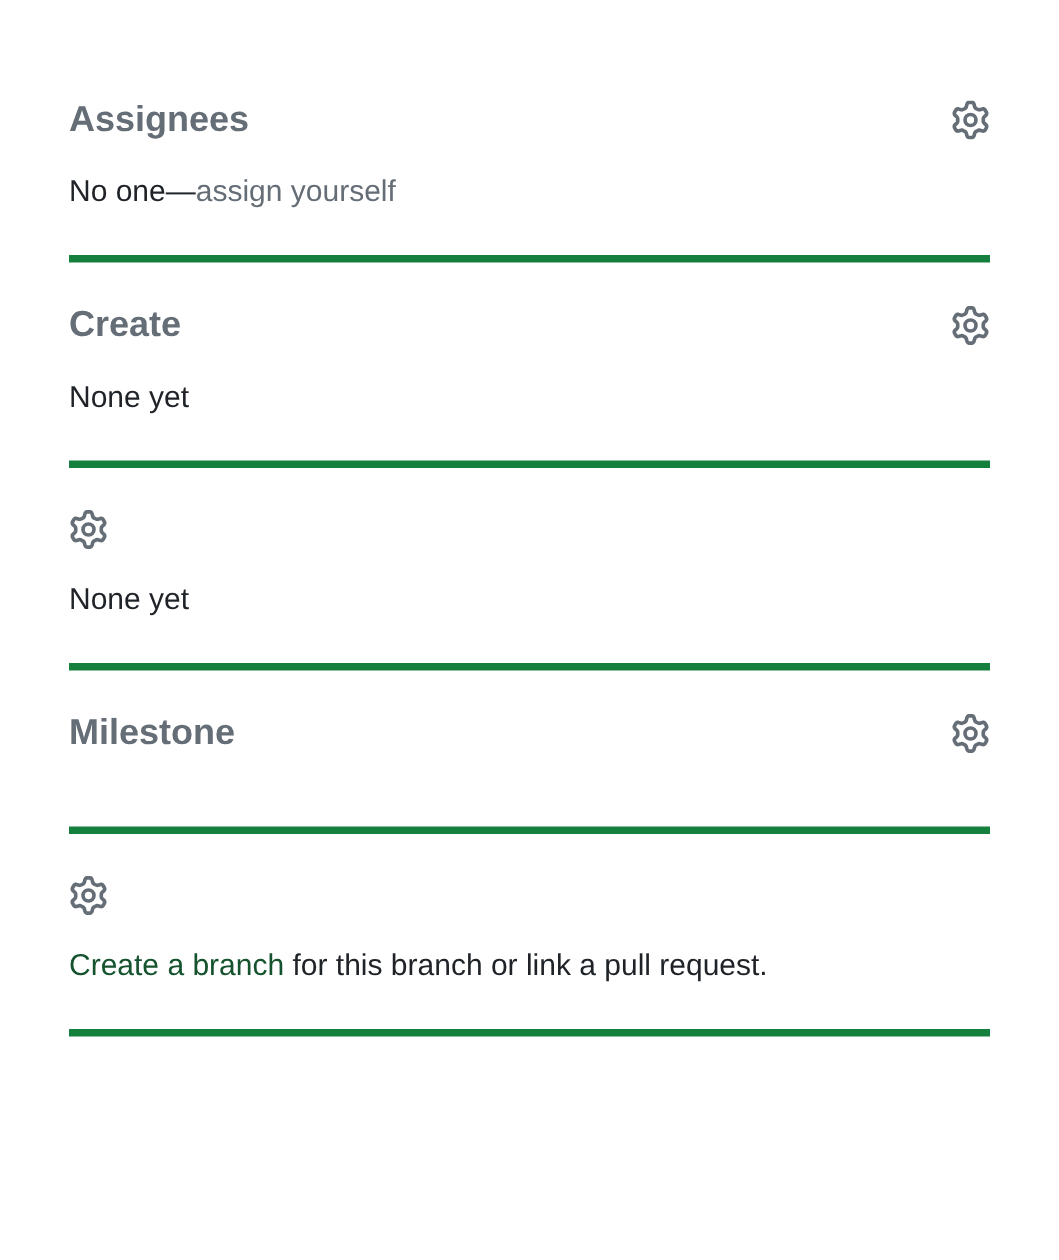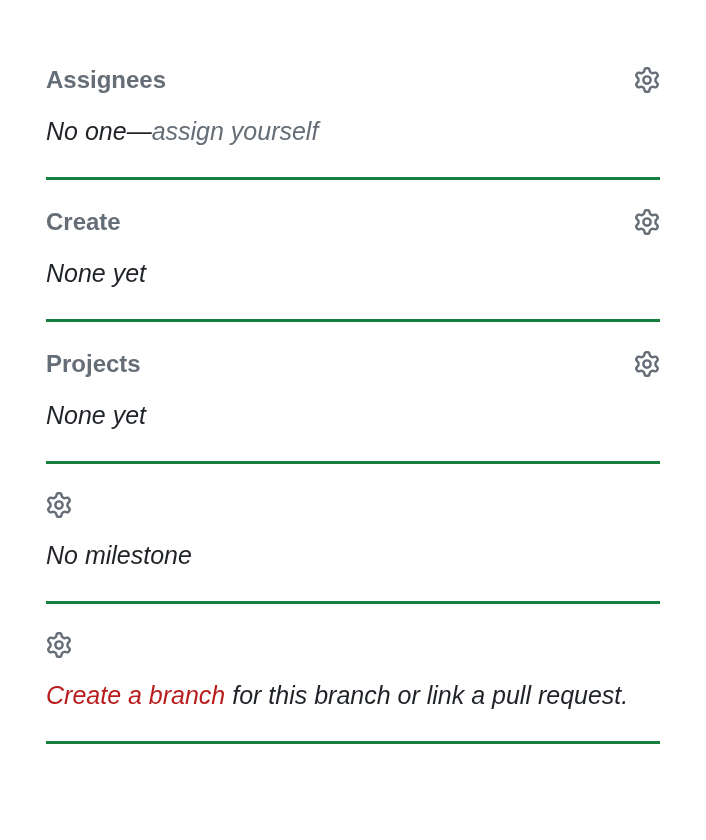--- a/index.html
+++ b/index.html
@@ -11,21 +11,21 @@
       font-family: -apple-system, BlinkMacSystemFont, "Segoe UI", Helvetica, Arial, sans-serif;
       background: #ffffff;
       width: 706px;
       height: 840px;
       padding: 66px 46px 0 46px;
       color: #1f2328;
     }
     .section {
       padding-bottom: 28px;
       margin-bottom: 28px;
-      border-bottom: 3px solid #15803d;
+      border-bottom: 5px solid #15803d;
     }
     .section-header {
       display: flex;
       align-items: center;
       justify-content: space-between;
       margin-bottom: 20px;
     }
     .section-title {
       font-size: 24px;
       font-weight: 600;
@@ -42,27 +42,26 @@
       color: #656d76;
       cursor: pointer;
       display: flex;
       align-items: center;
     }
     .gear-icon svg {
       width: 26px;
       height: 26px;
     }
     .section-body {
-      font-size: 25px;
+      font-size: 20px;
       color: #1f2328;
       line-height: 1.4;
-      font-style: italic;
     }
     .link {
-      color: #b91c1c;
+      color: #14532d;
       cursor: pointer;
     }
     .link.muted-link {
       color: #656d76;
     }
   </style>
 </head>
 <body>
 
 <div class="section">
@@ -86,39 +85,38 @@
       <svg viewBox="0 0 16 16" fill="currentColor">
           <path d="M8 0a8.2 8.2 0 0 1 .701.031C9.444.095 9.99.645 10.16 1.29l.288 1.107c.018.066.079.158.212.224.231.114.454.243.668.386.123.082.233.09.299.071l1.103-.303c.644-.176 1.392.021 1.82.63.27.385.506.792.704 1.218.315.675.111 1.422-.364 1.891l-.814.806c-.049.048-.098.147-.088.294.016.257.016.515 0 .772-.01.147.038.246.088.294l.814.806c.475.469.679 1.216.364 1.891a7.977 7.977 0 0 1-.704 1.217c-.428.61-1.176.807-1.82.63l-1.102-.302c-.067-.019-.177-.011-.3.071a5.909 5.909 0 0 1-.668.386c-.133.066-.194.158-.211.224l-.29 1.106c-.168.646-.715 1.196-1.458 1.26a8.006 8.006 0 0 1-1.402 0c-.743-.064-1.289-.614-1.458-1.26l-.289-1.106c-.018-.066-.079-.158-.212-.224a5.738 5.738 0 0 1-.668-.386c-.123-.082-.233-.09-.299-.071l-1.103.303c-.644.176-1.392-.021-1.82-.63a8.12 8.12 0 0 1-.704-1.218c-.315-.675-.111-1.422.363-1.891l.815-.806c.05-.048.098-.147.088-.294a6.214 6.214 0 0 1 0-.772c.01-.147-.038-.246-.088-.294l-.815-.806C.635 6.045.431 5.298.746 4.623a7.92 7.92 0 0 1 .704-1.217c.428-.61 1.176-.807 1.82-.63l1.102.302c.067.019.177.011.3-.071.214-.143.437-.272.668-.386.133-.066.194-.158.211-.224l.29-1.106C6.009.645 6.556.095 7.299.03 7.53.01 7.764 0 8 0Zm-.571 1.525c-.036.003-.108.036-.137.146l-.289 1.105c-.147.561-.549.967-.998 1.189-.173.086-.34.183-.5.29-.417.278-.97.423-1.529.27l-1.103-.303c-.109-.03-.175.016-.195.045-.22.312-.412.644-.573.99-.014.031-.021.11.059.19l.815.806c.411.406.562.957.53 1.456a4.709 4.709 0 0 0 0 .582c.032.499-.119 1.05-.53 1.456l-.815.806c-.081.08-.073.159-.059.19.162.346.353.677.573.989.02.03.085.076.195.046l1.102-.303c.56-.153 1.113-.008 1.53.27.161.107.328.204.501.29.447.222.85.629.997 1.189l.289 1.105c.029.109.101.143.137.146a6.6 6.6 0 0 0 1.142 0c.036-.003.108-.036.137-.146l.289-1.105c.147-.561.549-.967.998-1.189.173-.086.34-.183.5-.29.417-.278.97-.423 1.529-.27l1.103.303c.109.029.175-.016.195-.045.22-.313.411-.644.573-.99.014-.031.021-.11-.059-.19l-.815-.806c-.411-.406-.562-.957-.53-1.456a4.709 4.709 0 0 0 0-.582c-.032-.499.119-1.05.53-1.456l.815-.806c.081-.08.073-.159.059-.19a6.464 6.464 0 0 0-.573-.989c-.02-.03-.085-.076-.195-.046l-1.102.303c-.56.153-1.113.008-1.53-.27a4.44 4.44 0 0 0-.501-.29c-.447-.222-.85-.629-.997-1.189l-.289-1.105c-.029-.11-.101-.143-.137-.146a6.6 6.6 0 0 0-1.142 0ZM11 8a3 3 0 1 1-6 0 3 3 0 0 1 6 0ZM9.5 8a1.5 1.5 0 1 0-3.001.001A1.5 1.5 0 0 0 9.5 8Z"></path>
         </svg>
     </span>
   </div>
   <div class="section-body">None yet</div>
 </div>
 
 <div class="section">
   <div class="section-header">
-    <span class="section-title">Projects</span>
     <span class="gear-icon">
       <svg viewBox="0 0 16 16" fill="currentColor">
           <path d="M8 0a8.2 8.2 0 0 1 .701.031C9.444.095 9.99.645 10.16 1.29l.288 1.107c.018.066.079.158.212.224.231.114.454.243.668.386.123.082.233.09.299.071l1.103-.303c.644-.176 1.392.021 1.82.63.27.385.506.792.704 1.218.315.675.111 1.422-.364 1.891l-.814.806c-.049.048-.098.147-.088.294.016.257.016.515 0 .772-.01.147.038.246.088.294l.814.806c.475.469.679 1.216.364 1.891a7.977 7.977 0 0 1-.704 1.217c-.428.61-1.176.807-1.82.63l-1.102-.302c-.067-.019-.177-.011-.3.071a5.909 5.909 0 0 1-.668.386c-.133.066-.194.158-.211.224l-.29 1.106c-.168.646-.715 1.196-1.458 1.26a8.006 8.006 0 0 1-1.402 0c-.743-.064-1.289-.614-1.458-1.26l-.289-1.106c-.018-.066-.079-.158-.212-.224a5.738 5.738 0 0 1-.668-.386c-.123-.082-.233-.09-.299-.071l-1.103.303c-.644.176-1.392-.021-1.82-.63a8.12 8.12 0 0 1-.704-1.218c-.315-.675-.111-1.422.363-1.891l.815-.806c.05-.048.098-.147.088-.294a6.214 6.214 0 0 1 0-.772c.01-.147-.038-.246-.088-.294l-.815-.806C.635 6.045.431 5.298.746 4.623a7.92 7.92 0 0 1 .704-1.217c.428-.61 1.176-.807 1.82-.63l1.102.302c.067.019.177.011.3-.071.214-.143.437-.272.668-.386.133-.066.194-.158.211-.224l.29-1.106C6.009.645 6.556.095 7.299.03 7.53.01 7.764 0 8 0Zm-.571 1.525c-.036.003-.108.036-.137.146l-.289 1.105c-.147.561-.549.967-.998 1.189-.173.086-.34.183-.5.29-.417.278-.97.423-1.529.27l-1.103-.303c-.109-.03-.175.016-.195.045-.22.312-.412.644-.573.99-.014.031-.021.11.059.19l.815.806c.411.406.562.957.53 1.456a4.709 4.709 0 0 0 0 .582c.032.499-.119 1.05-.53 1.456l-.815.806c-.081.08-.073.159-.059.19.162.346.353.677.573.989.02.03.085.076.195.046l1.102-.303c.56-.153 1.113-.008 1.53.27.161.107.328.204.501.29.447.222.85.629.997 1.189l.289 1.105c.029.109.101.143.137.146a6.6 6.6 0 0 0 1.142 0c.036-.003.108-.036.137-.146l.289-1.105c.147-.561.549-.967.998-1.189.173-.086.34-.183.5-.29.417-.278.97-.423 1.529-.27l1.103.303c.109.029.175-.016.195-.045.22-.313.411-.644.573-.99.014-.031.021-.11-.059-.19l-.815-.806c-.411-.406-.562-.957-.53-1.456a4.709 4.709 0 0 0 0-.582c-.032-.499.119-1.05.53-1.456l.815-.806c.081-.08.073-.159.059-.19a6.464 6.464 0 0 0-.573-.989c-.02-.03-.085-.076-.195-.046l-1.102.303c-.56.153-1.113.008-1.53-.27a4.44 4.44 0 0 0-.501-.29c-.447-.222-.85-.629-.997-1.189l-.289-1.105c-.029-.11-.101-.143-.137-.146a6.6 6.6 0 0 0-1.142 0ZM11 8a3 3 0 1 1-6 0 3 3 0 0 1 6 0ZM9.5 8a1.5 1.5 0 1 0-3.001.001A1.5 1.5 0 0 0 9.5 8Z"></path>
         </svg>
     </span>
   </div>
   <div class="section-body">None yet</div>
 </div>
 
 <div class="section">
   <div class="section-header">
+    <span class="section-title">Milestone</span>
     <span class="gear-icon">
       <svg viewBox="0 0 16 16" fill="currentColor">
           <path d="M8 0a8.2 8.2 0 0 1 .701.031C9.444.095 9.99.645 10.16 1.29l.288 1.107c.018.066.079.158.212.224.231.114.454.243.668.386.123.082.233.09.299.071l1.103-.303c.644-.176 1.392.021 1.82.63.27.385.506.792.704 1.218.315.675.111 1.422-.364 1.891l-.814.806c-.049.048-.098.147-.088.294.016.257.016.515 0 .772-.01.147.038.246.088.294l.814.806c.475.469.679 1.216.364 1.891a7.977 7.977 0 0 1-.704 1.217c-.428.61-1.176.807-1.82.63l-1.102-.302c-.067-.019-.177-.011-.3.071a5.909 5.909 0 0 1-.668.386c-.133.066-.194.158-.211.224l-.29 1.106c-.168.646-.715 1.196-1.458 1.26a8.006 8.006 0 0 1-1.402 0c-.743-.064-1.289-.614-1.458-1.26l-.289-1.106c-.018-.066-.079-.158-.212-.224a5.738 5.738 0 0 1-.668-.386c-.123-.082-.233-.09-.299-.071l-1.103.303c-.644.176-1.392-.021-1.82-.63a8.12 8.12 0 0 1-.704-1.218c-.315-.675-.111-1.422.363-1.891l.815-.806c.05-.048.098-.147.088-.294a6.214 6.214 0 0 1 0-.772c.01-.147-.038-.246-.088-.294l-.815-.806C.635 6.045.431 5.298.746 4.623a7.92 7.92 0 0 1 .704-1.217c.428-.61 1.176-.807 1.82-.63l1.102.302c.067.019.177.011.3-.071.214-.143.437-.272.668-.386.133-.066.194-.158.211-.224l.29-1.106C6.009.645 6.556.095 7.299.03 7.53.01 7.764 0 8 0Zm-.571 1.525c-.036.003-.108.036-.137.146l-.289 1.105c-.147.561-.549.967-.998 1.189-.173.086-.34.183-.5.29-.417.278-.97.423-1.529.27l-1.103-.303c-.109-.03-.175.016-.195.045-.22.312-.412.644-.573.99-.014.031-.021.11.059.19l.815.806c.411.406.562.957.53 1.456a4.709 4.709 0 0 0 0 .582c.032.499-.119 1.05-.53 1.456l-.815.806c-.081.08-.073.159-.059.19.162.346.353.677.573.989.02.03.085.076.195.046l1.102-.303c.56-.153 1.113-.008 1.53.27.161.107.328.204.501.29.447.222.85.629.997 1.189l.289 1.105c.029.109.101.143.137.146a6.6 6.6 0 0 0 1.142 0c.036-.003.108-.036.137-.146l.289-1.105c.147-.561.549-.967.998-1.189.173-.086.34-.183.5-.29.417-.278.97-.423 1.529-.27l1.103.303c.109.029.175-.016.195-.045.22-.313.411-.644.573-.99.014-.031.021-.11-.059-.19l-.815-.806c-.411-.406-.562-.957-.53-1.456a4.709 4.709 0 0 0 0-.582c-.032-.499.119-1.05.53-1.456l.815-.806c.081-.08.073-.159.059-.19a6.464 6.464 0 0 0-.573-.989c-.02-.03-.085-.076-.195-.046l-1.102.303c-.56.153-1.113.008-1.53-.27a4.44 4.44 0 0 0-.501-.29c-.447-.222-.85-.629-.997-1.189l-.289-1.105c-.029-.11-.101-.143-.137-.146a6.6 6.6 0 0 0-1.142 0ZM11 8a3 3 0 1 1-6 0 3 3 0 0 1 6 0ZM9.5 8a1.5 1.5 0 1 0-3.001.001A1.5 1.5 0 0 0 9.5 8Z"></path>
         </svg>
     </span>
   </div>
-  <div class="section-body">No milestone</div>
 </div>
 
 <div class="section">
   <div class="section-header">
     <span class="gear-icon">
       <svg viewBox="0 0 16 16" fill="currentColor">
           <path d="M8 0a8.2 8.2 0 0 1 .701.031C9.444.095 9.99.645 10.16 1.29l.288 1.107c.018.066.079.158.212.224.231.114.454.243.668.386.123.082.233.09.299.071l1.103-.303c.644-.176 1.392.021 1.82.63.27.385.506.792.704 1.218.315.675.111 1.422-.364 1.891l-.814.806c-.049.048-.098.147-.088.294.016.257.016.515 0 .772-.01.147.038.246.088.294l.814.806c.475.469.679 1.216.364 1.891a7.977 7.977 0 0 1-.704 1.217c-.428.61-1.176.807-1.82.63l-1.102-.302c-.067-.019-.177-.011-.3.071a5.909 5.909 0 0 1-.668.386c-.133.066-.194.158-.211.224l-.29 1.106c-.168.646-.715 1.196-1.458 1.26a8.006 8.006 0 0 1-1.402 0c-.743-.064-1.289-.614-1.458-1.26l-.289-1.106c-.018-.066-.079-.158-.212-.224a5.738 5.738 0 0 1-.668-.386c-.123-.082-.233-.09-.299-.071l-1.103.303c-.644.176-1.392-.021-1.82-.63a8.12 8.12 0 0 1-.704-1.218c-.315-.675-.111-1.422.363-1.891l.815-.806c.05-.048.098-.147.088-.294a6.214 6.214 0 0 1 0-.772c.01-.147-.038-.246-.088-.294l-.815-.806C.635 6.045.431 5.298.746 4.623a7.92 7.92 0 0 1 .704-1.217c.428-.61 1.176-.807 1.82-.63l1.102.302c.067.019.177.011.3-.071.214-.143.437-.272.668-.386.133-.066.194-.158.211-.224l.29-1.106C6.009.645 6.556.095 7.299.03 7.53.01 7.764 0 8 0Zm-.571 1.525c-.036.003-.108.036-.137.146l-.289 1.105c-.147.561-.549.967-.998 1.189-.173.086-.34.183-.5.29-.417.278-.97.423-1.529.27l-1.103-.303c-.109-.03-.175.016-.195.045-.22.312-.412.644-.573.99-.014.031-.021.11.059.19l.815.806c.411.406.562.957.53 1.456a4.709 4.709 0 0 0 0 .582c.032.499-.119 1.05-.53 1.456l-.815.806c-.081.08-.073.159-.059.19.162.346.353.677.573.989.02.03.085.076.195.046l1.102-.303c.56-.153 1.113-.008 1.53.27.161.107.328.204.501.29.447.222.85.629.997 1.189l.289 1.105c.029.109.101.143.137.146a6.6 6.6 0 0 0 1.142 0c.036-.003.108-.036.137-.146l.289-1.105c.147-.561.549-.967.998-1.189.173-.086.34-.183.5-.29.417-.278.97-.423 1.529-.27l1.103.303c.109.029.175-.016.195-.045.22-.313.411-.644.573-.99.014-.031.021-.11-.059-.19l-.815-.806c-.411-.406-.562-.957-.53-1.456a4.709 4.709 0 0 0 0-.582c-.032-.499.119-1.05.53-1.456l.815-.806c.081-.08.073-.159.059-.19a6.464 6.464 0 0 0-.573-.989c-.02-.03-.085-.076-.195-.046l-1.102.303c-.56.153-1.113.008-1.53-.27a4.44 4.44 0 0 0-.501-.29c-.447-.222-.85-.629-.997-1.189l-.289-1.105c-.029-.11-.101-.143-.137-.146a6.6 6.6 0 0 0-1.142 0ZM11 8a3 3 0 1 1-6 0 3 3 0 0 1 6 0ZM9.5 8a1.5 1.5 0 1 0-3.001.001A1.5 1.5 0 0 0 9.5 8Z"></path>
         </svg>
     </span>
   </div>

